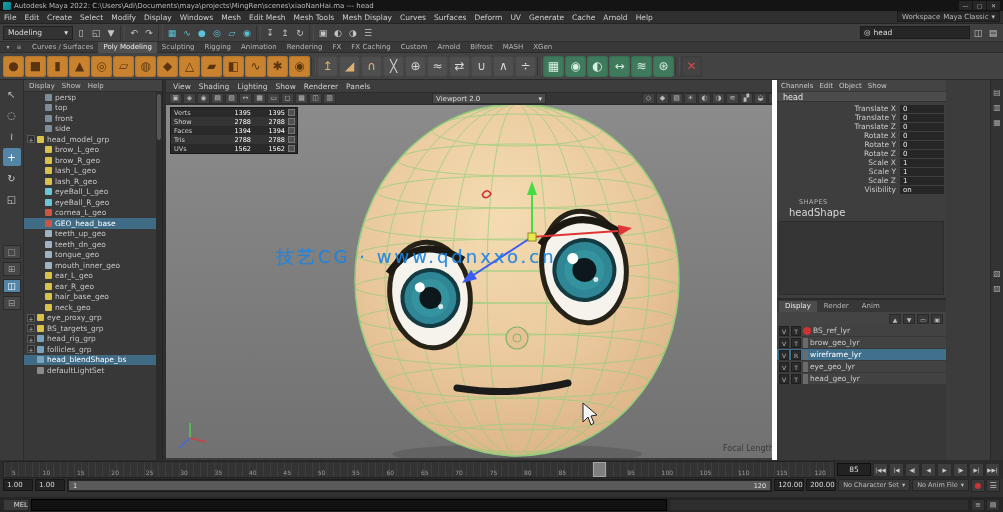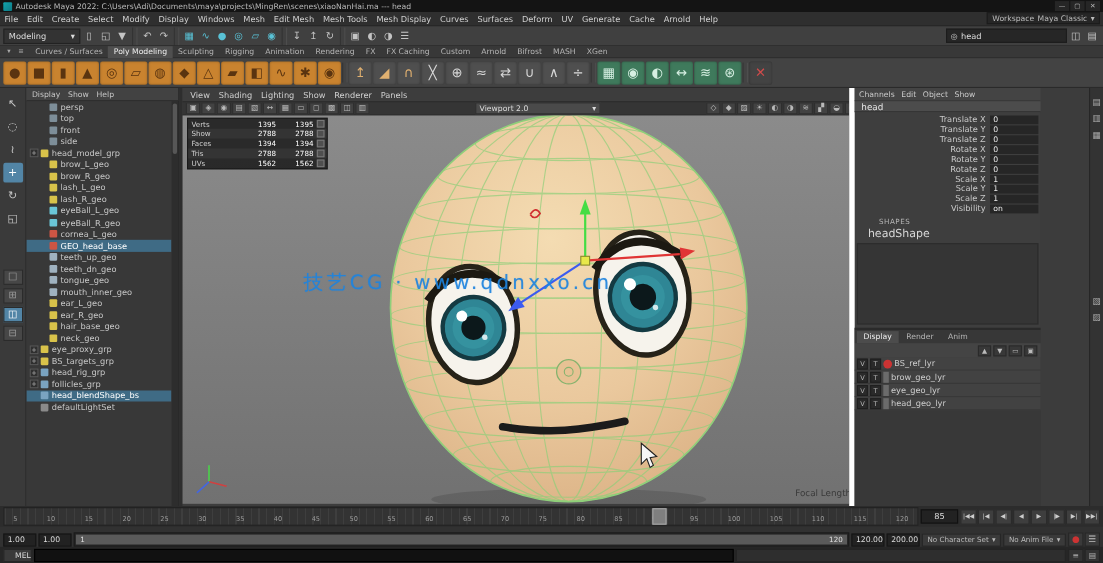--- a/index.html
+++ b/index.html
@@ -107,21 +107,21 @@
 
   
   .timeslider{position:absolute;left:0;top:460px;width:100%;height:19px;background:#2c2c2c;display:flex;align-items:center;gap:2px;padding:0 3px;}
   .timeline{position:relative;flex:1;height:17px;background:#333;border:1px solid #222;background-image:repeating-linear-gradient(90deg,#3e3e3e 0 1px,transparent 1px 7px);}
   .ticklabels{position:absolute;inset:0;display:flex;justify-content:space-between;align-items:flex-end;padding:0 8px 1px;}
   .tick{font-size:6px;color:#9a9a9a;}
   .playhead{position:absolute;top:0;bottom:0;left:71%;width:13px;background:#7f7f7f;border:1px solid #a5a5a5;}
   .curfield{width:34px;height:13px;background:#222;border:1px solid #111;color:#ddd;font-size:7.5px;text-align:center;line-height:12px;}
   .transport{display:flex;gap:1px;}
   .pbtn{width:15px;height:14px;background:#3e3e3e;border:1px solid #2a2a2a;color:#ccc;font-size:5.5px;text-align:center;line-height:13px;white-space:nowrap;overflow:hidden;}
-  .rangeslider{position:absolute;left:0;top:479px;width:100%;height:18px;background:#313131;display:flex;align-items:flex-end;gap:2px;padding:0 3px;}
+  .rangeslider{position:absolute;left:0;top:479px;width:100%;height:18px;background:#313131;display:flex;align-items:flex-start;gap:2px;padding:0 3px;}
   .rfield{width:30px;height:12px;background:#222;border:1px solid #151515;color:#ddd;font-size:7px;line-height:11px;padding-left:3px;}
   .rangebar{flex:1;position:relative;height:13px;background:#262626;border:1px solid #1c1c1c;}
   .rangeinner{position:absolute;inset:1px;background:#5a5a5a;display:flex;justify-content:space-between;padding:0 4px;font-size:6.5px;color:#e2e2e2;line-height:11px;}
   .bdrop{height:12px;background:#3a3a3a;border:1px solid #262626;font-size:6.5px;color:#bbb;display:flex;align-items:center;gap:3px;padding:0 4px;white-space:nowrap;}
   .ricon{width:14px;height:13px;background:#3a3a3a;border:1px solid #262626;color:var(--c,#c0c0c0);font-size:8px;text-align:center;line-height:12px;}
   .commandline{position:absolute;left:0;top:497px;width:100%;height:15px;background:#262626;display:flex;align-items:center;gap:2px;padding:0 3px;}
   .mellabel{width:26px;height:12px;background:#3a3a3a;border:1px solid #262626;font-size:7px;color:#ddd;text-align:right;line-height:11px;}
   .melinput{flex:1;height:12px;background:#111;border:1px solid #000;color:#ddd;font-size:7px;line-height:11px;padding-left:3px;font-family:"DejaVu Sans Mono",monospace;}
   .helpline{width:300px;height:12px;background:#2e2e2e;border:1px solid #242424;color:#8f8f8f;font-size:7px;line-height:11px;padding-left:4px;}
   .cicon{width:14px;height:12px;background:#333;border:1px solid #242424;color:#b5b5b5;font-size:7px;text-align:center;line-height:11px;}
@@ -689,20 +689,26 @@
           <span class="lbox">T</span>
           <span class="lswatch"></span>
           <span class="lname">BS_ref_lyr</span>
         </div>
           <div class="lrow">
           <span class="lbox">V</span>
           <span class="lbox">T</span>
           <span class="lswatch"></span>
           <span class="lname">brow_geo_lyr</span>
         </div>
+          <div class="lrow sel">
+          <span class="lbox">V</span>
+          <span class="lbox">R</span>
+          <span class="lswatch"></span>
+          <span class="lname">wireframe_lyr</span>
+        </div>
           <div class="lrow">
           <span class="lbox">V</span>
           <span class="lbox">T</span>
           <span class="lswatch"></span>
           <span class="lname">eye_geo_lyr</span>
         </div>
           <div class="lrow">
           <span class="lbox">V</span>
           <span class="lbox">T</span>
           <span class="lswatch"></span>

